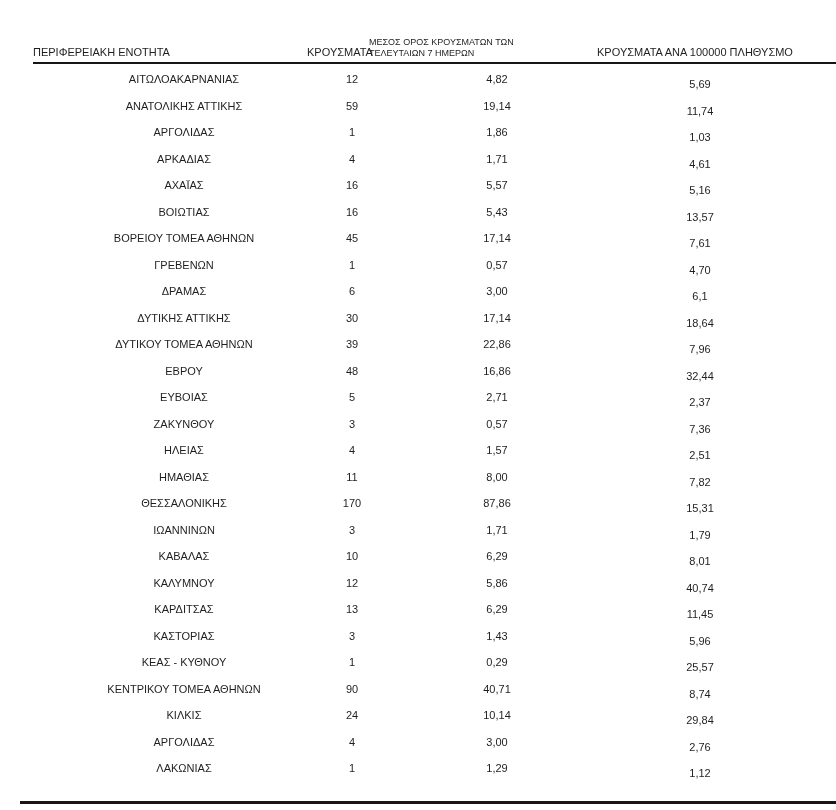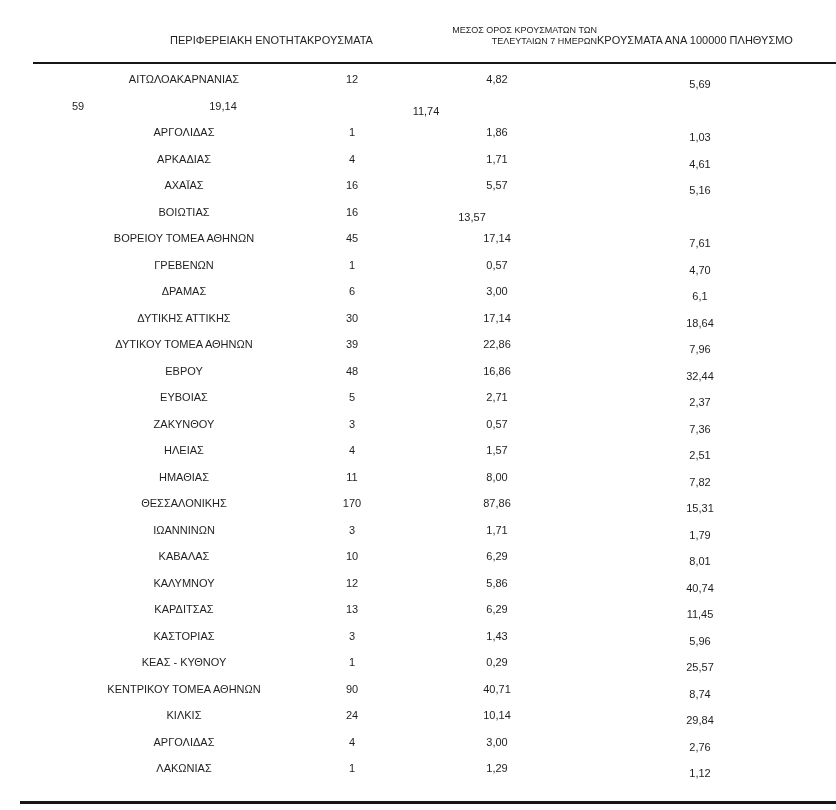--- a/index.html
+++ b/index.html
@@ -18,25 +18,25 @@
   .thead {
     position: absolute;
     top: 28px;
     left: 33px;
     width: 803px;
     height: 34px;
     display: flex;
     align-items: flex-end;
   }
   .th {
-    text-align: right;
+    text-align: left;
     white-space: nowrap;
     font-size: 11px;
     line-height: 13px;
-    padding-bottom: 15px;
+    padding-bottom: 3px;
   }
   .th.small {
     font-size: 9px;
     line-height: 11px;
   }
   .rule-top {
     position: absolute;
     top: 62px;
     left: 33px;
     width: 803px;
@@ -94,20 +94,21 @@
 
   <div class="tbody">
       <div class="row">
         <div class="cell c1">ΑΙΤΩΛΟΑΚΑΡΝΑΝΙΑΣ</div>
         <div class="cell c2">12</div>
         <div class="cell c3">4,82</div>
         <div class="cell c4">5,69</div>
         <div class="c5"></div>
       </div>
       <div class="row">
+        <div class="cell c1">ΑΝΑΤΟΛΙΚΗΣ ΑΤΤΙΚΗΣ</div>
         <div class="cell c2">59</div>
         <div class="cell c3">19,14</div>
         <div class="cell c4">11,74</div>
         <div class="c5"></div>
       </div>
       <div class="row">
         <div class="cell c1">ΑΡΓΟΛΙΔΑΣ</div>
         <div class="cell c2">1</div>
         <div class="cell c3">1,86</div>
         <div class="cell c4">1,03</div>
@@ -123,20 +124,21 @@
       <div class="row">
         <div class="cell c1">ΑΧΑΪΑΣ</div>
         <div class="cell c2">16</div>
         <div class="cell c3">5,57</div>
         <div class="cell c4">5,16</div>
         <div class="c5"></div>
       </div>
       <div class="row">
         <div class="cell c1">ΒΟΙΩΤΙΑΣ</div>
         <div class="cell c2">16</div>
+        <div class="cell c3">5,43</div>
         <div class="cell c4">13,57</div>
         <div class="c5"></div>
       </div>
       <div class="row">
         <div class="cell c1">ΒΟΡΕΙΟΥ ΤΟΜΕΑ ΑΘΗΝΩΝ</div>
         <div class="cell c2">45</div>
         <div class="cell c3">17,14</div>
         <div class="cell c4">7,61</div>
         <div class="c5"></div>
       </div>

